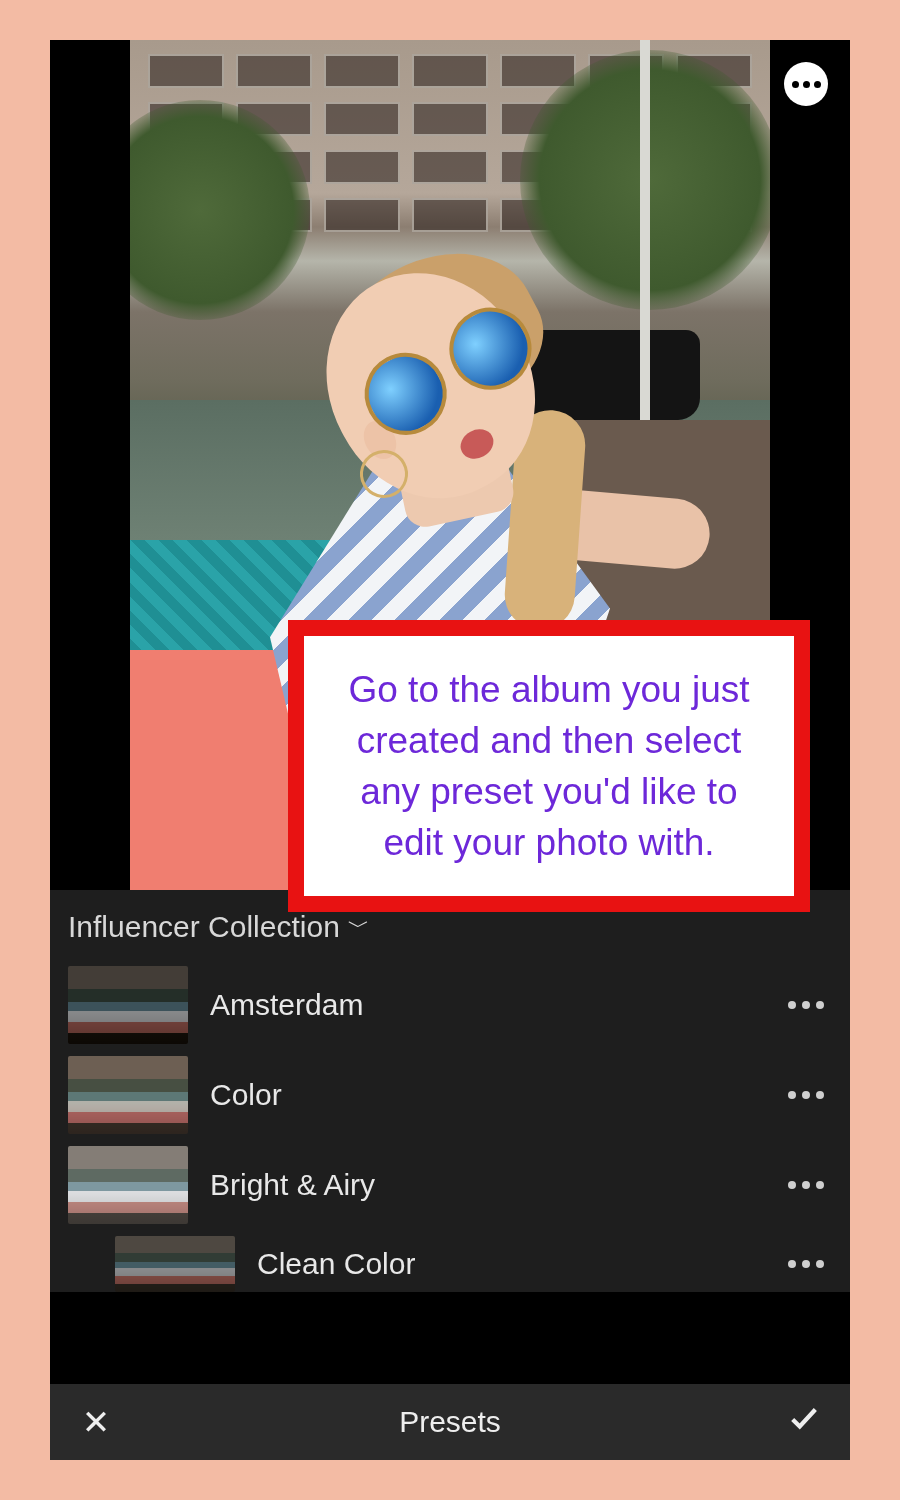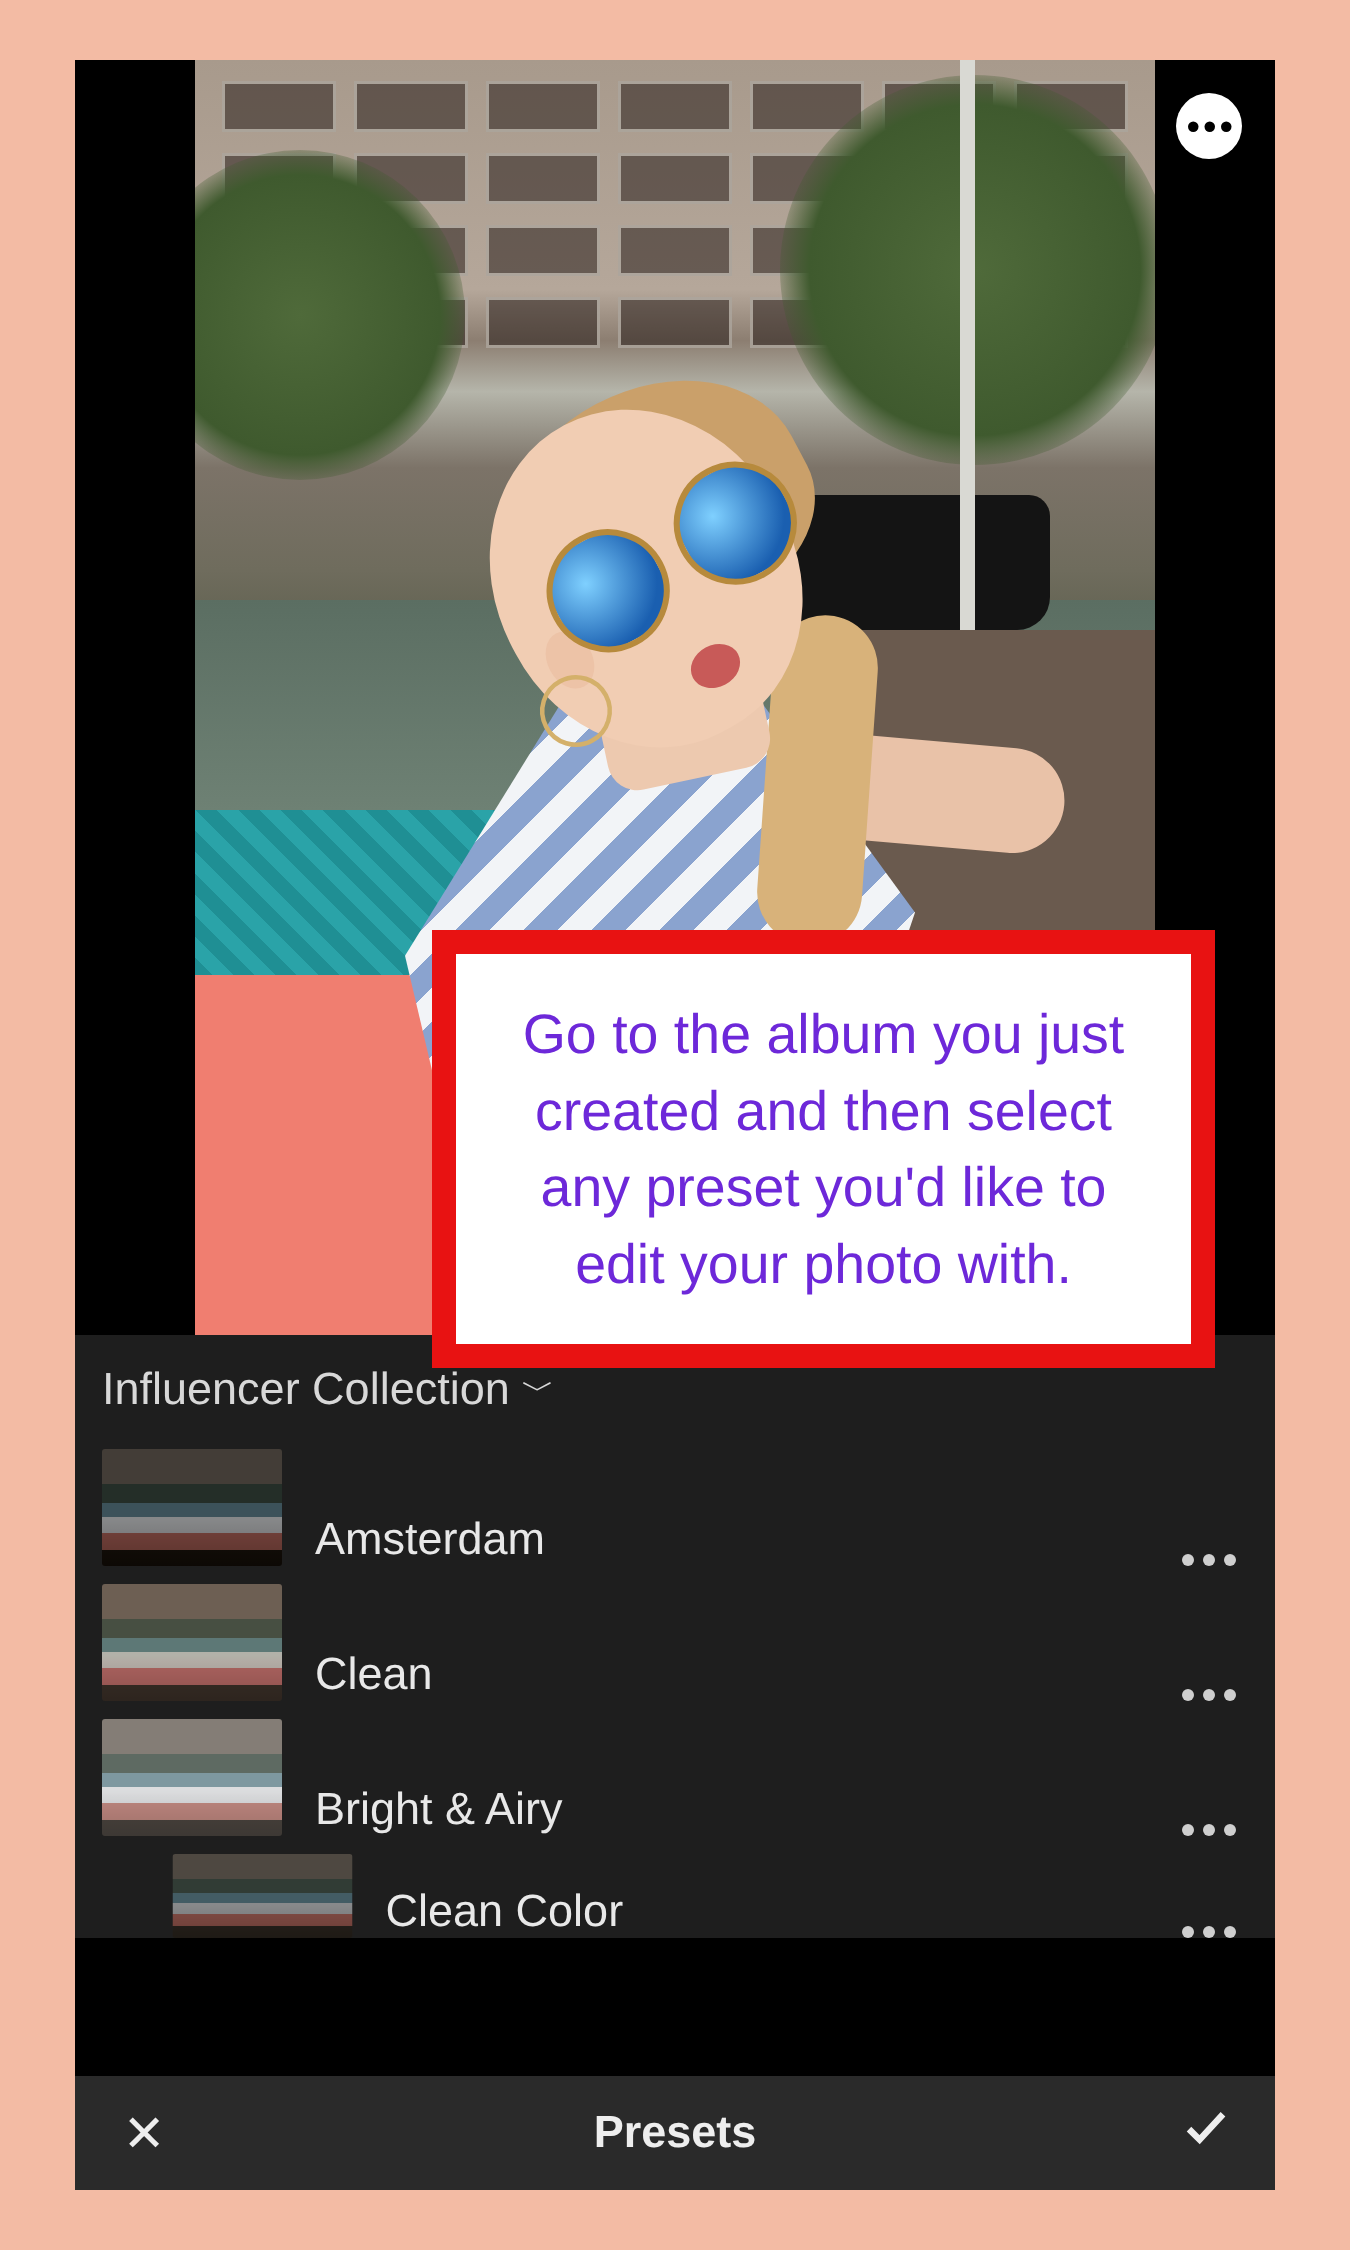--- a/index.html
+++ b/index.html
@@ -93,21 +93,21 @@
   }
   .panel-header {
     display:flex; align-items:center; gap:8px;
     padding: 8px 18px 16px 18px;
     color:#d8d8d8; font-size:30px; font-weight:400;
     cursor:pointer;
   }
   .chev { font-size:22px; color:#d8d8d8; }
 
   .preset-row {
-    display:flex; align-items:flex-end; gap:22px;
+    display:flex; align-items:center; gap:22px;
     padding: 6px 18px;
     cursor:pointer;
   }
   .thumb {
     width:120px; height:78px; border-radius:2px; flex:0 0 auto;
     background:
       linear-gradient(180deg, rgba(0,0,0,0) 60%, rgba(0,0,0,0.2) 100%),
       linear-gradient(180deg,#8e8377 0 30%, #5b6e62 30% 46%, #7aa5b3 46% 58%, #f2f4f7 58% 72%, #e98a7d 72% 86%, #4a4036 86% 100%);
     position:relative;
   }
@@ -119,21 +119,21 @@
   .preset-label { flex:1; color:#e8e8e8; font-size:30px; }
   .row-more { display:flex; gap:6px; padding-right:8px; cursor:pointer; }
   .row-more .d { width:8px; height:8px; background:#cfcfcf; border-radius:50%; }
 
   .bottom-bar {
     position:absolute; left:0; right:0; bottom:0;
     height:76px; background:#2a2a2a;
     display:flex; align-items:center; justify-content:space-between;
     padding:0 26px;
   }
-  .bb-label { color:#eee; font-size:30px;font-weight:bold; }
+  .bb-label { color:#eee; font-size:30px; }
   .bb-btn { color:#eee; font-size:34px; cursor:pointer; width:40px; text-align:center; }
   .check svg { width:34px; height:34px; stroke:#eee; stroke-width:3; fill:none; }
 
   .callout {
     position:absolute;
     left:288px; top:620px;
     width:522px;
     background:#fff;
     border:16px solid #e81212;
     padding:28px 30px;
@@ -225,21 +225,21 @@
       <div class="thumb dark"></div>
       <div class="preset-label">Amsterdam</div>
       <div class="row-more">
           <span class="d"></span>
           <span class="d"></span>
           <span class="d"></span>
         </div>
     </div>
     <div class="preset-row">
       <div class="thumb blush"></div>
-      <div class="preset-label">Clean</div>
+      <div class="preset-label">Color</div>
       <div class="row-more">
           <span class="d"></span>
           <span class="d"></span>
           <span class="d"></span>
         </div>
     </div>
     <div class="preset-row">
       <div class="thumb airy"></div>
       <div class="preset-label">Bright &amp; Airy</div>
       <div class="row-more">

